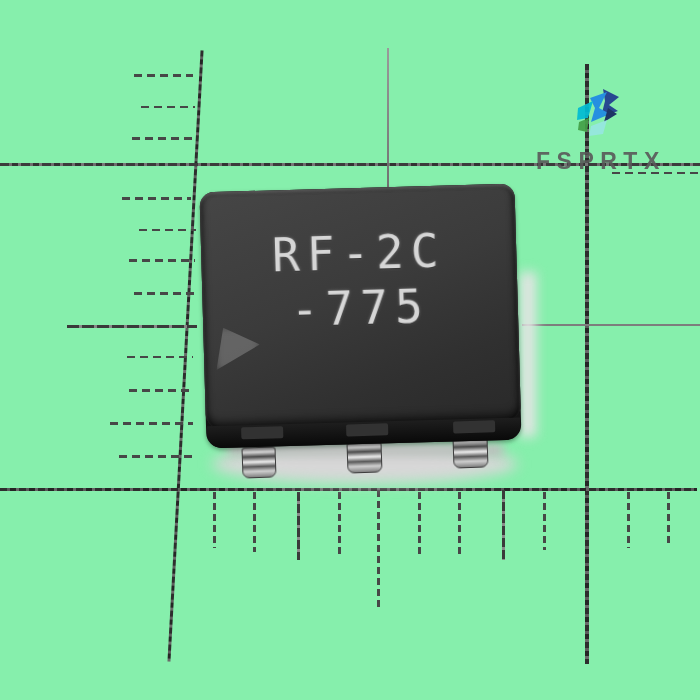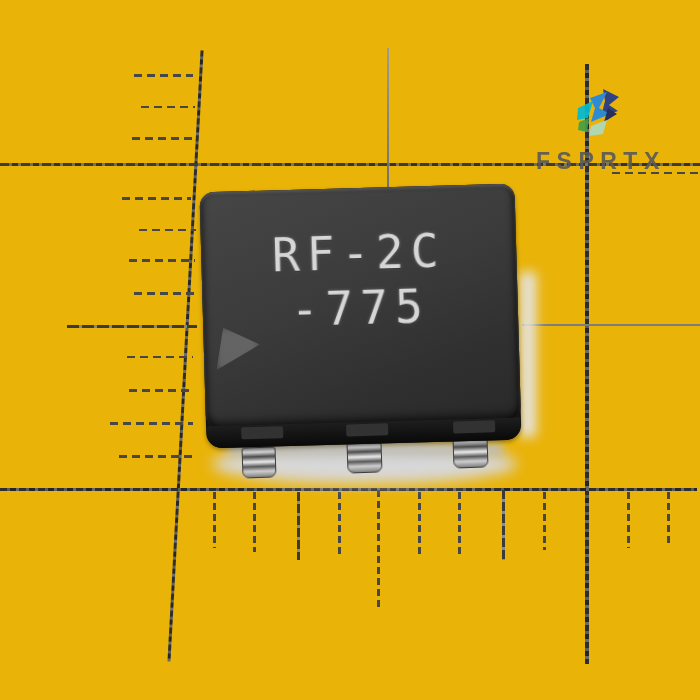--- a/index.html
+++ b/index.html
@@ -1,16 +1,16 @@
 <!DOCTYPE html>
 <html><head>
 <meta charset="utf-8">
 <style>
   html,body{margin:0;padding:0;background:#ffffff;}
-  .scene{position:relative;width:700px;height:700px;background:#eab308;overflow:hidden;
+  .scene{position:relative;width:700px;height:700px;background:#86efac;overflow:hidden;
          font-family:"Liberation Sans",sans-serif;}
   
   .ruler-layer{position:absolute;inset:0;z-index:1;}
   .mk{position:absolute;filter:blur(0.4px);}
   .jag-v{background:repeating-linear-gradient(180deg,#2e2e2e 0 6px,#5d5d5d 6px 9px,#262626 9px 14px,#6a6a6a 14px 17px);}
   .jag-h{background:repeating-linear-gradient(90deg,#2e2e2e 0 7px,#585858 7px 10px,#242424 10px 16px,#666666 16px 19px);}
   .jag-h-med{background:repeating-linear-gradient(90deg,#3c3c3c 0 9px,#6e6e6e 9px 12px,#333333 12px 18px,#777777 18px 21px);}
   .thin-v{background:linear-gradient(180deg,#9a9a9a,#6f6f6f);}
   .thin-h{background:#7d7d7d;}
   .dash-h{background:repeating-linear-gradient(90deg,#474747 0 8px,rgba(0,0,0,0) 8px 13px);}

